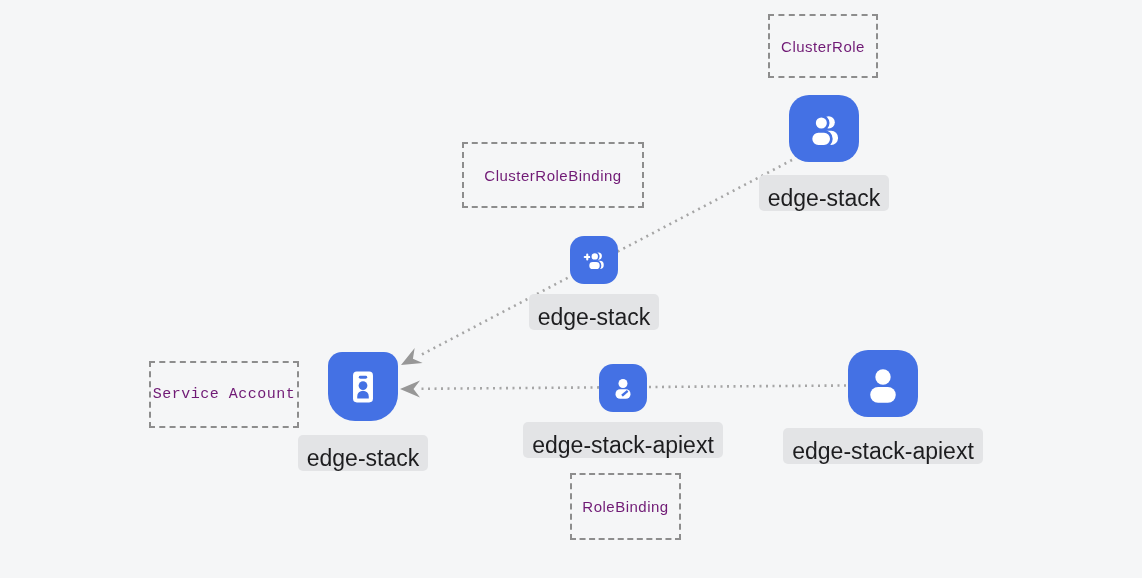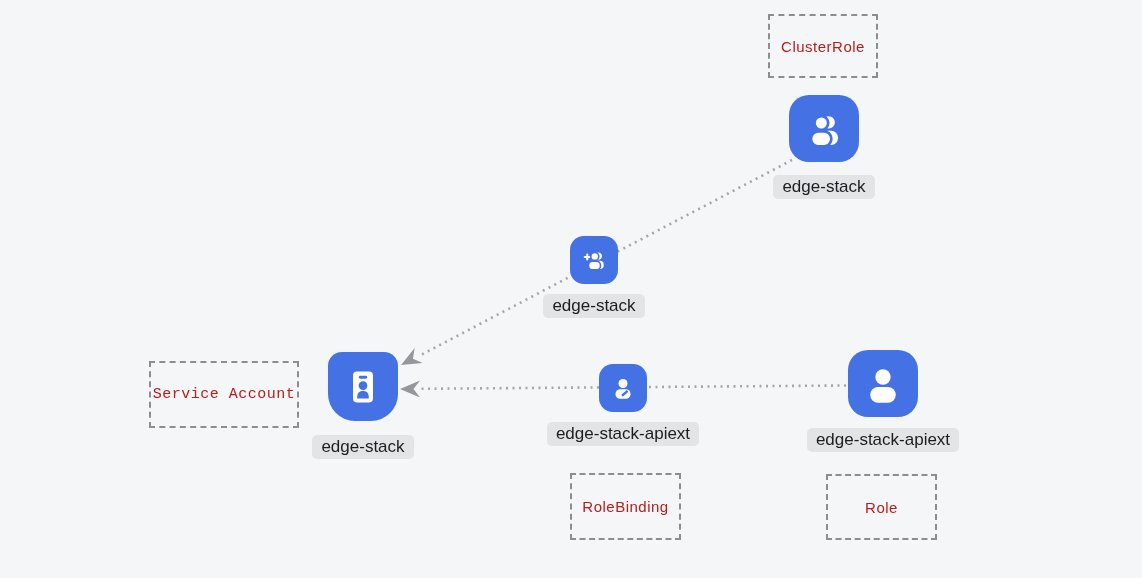--- a/index.html
+++ b/index.html
@@ -4,30 +4,30 @@
 <style>
   html,body{margin:0;padding:0;}
   .canvas{
     position:relative;width:1142px;height:578px;background:#f5f6f7;
     font-family:"Liberation Sans",sans-serif;overflow:hidden;
   }
   .connectors{position:absolute;left:0;top:0;z-index:1;}
   .tbox{
     position:absolute;z-index:2;border:2px dashed #8d8d8d;
     display:flex;align-items:center;justify-content:center;
-    color:#b91c1c;font-size:15px;letter-spacing:.5px;box-sizing:border-box;
+    color:#701a75;font-size:15px;letter-spacing:.5px;box-sizing:border-box;
   }
   .node{position:absolute;z-index:3;display:flex;flex-direction:column;align-items:center;}
   .icon{background:#4471e4;display:flex;align-items:center;justify-content:center;flex:0 0 auto;}
   .icon.lg{width:70px;height:67px;border-radius:20px;}
   .icon.sm{width:48px;height:48px;border-radius:14px;}
   .icon.badge-shape{width:70px;height:69px;border-radius:14px 14px 27px 27px;}
   .nlabel{
-    background:#e3e4e6;color:#1d1d1f;font-size:17px;line-height:19px;
-    padding:2px 9px 3px;border-radius:5px;white-space:nowrap;
+    background:#e3e4e6;color:#1d1d1f;font-size:23px;line-height:19px;
+    padding:14px 9px 3px;border-radius:5px;white-space:nowrap;
   }
   .gap13{margin-top:13px;} .gap10{margin-top:10px;} .gap14{margin-top:14px;} .gap11{margin-top:11px;}
 </style>
 </head>
 <body>
 
 <div class="canvas">
 
   <svg class="connectors" width="1142" height="578">
     <line x1="792" y1="160" x2="419" y2="356" stroke="#a6a6a6" stroke-width="2.6" stroke-dasharray="2 4.5"></line>
@@ -36,28 +36,28 @@
       <polygon points="0,0 20,-8.5 13.5,0 20,8.5" fill="#979797"></polygon>
     </g>
     <g transform="translate(400,389)">
       <polygon points="0,0 20,-8.5 13.5,0 20,8.5" fill="#979797"></polygon>
     </g>
   </svg>
 
   <div class="tbox" style="left:768px;top:14px;width:110px;height:64px;">
     <span>ClusterRole</span>
   </div>
+  <div class="tbox" style="left:462px;top:142px;width:182px;height:66px;">
+    <span>ClusterRoleBinding</span>
+  </div>
   <div class="tbox" style="left:149px;top:361px;width:150px;height:67px;font-family:Liberation Mono, monospace;">
     <span>Service Account</span>
   </div>
   <div class="tbox" style="left:570px;top:473px;width:111px;height:67px;justify-content:center;">
     <span>RoleBinding</span>
-  </div>
-  <div class="tbox" style="left:826px;top:474px;width:111px;height:66px;">
-    <span>Role</span>
   </div>
 
   <div class="node" style="left:754px;top:95px;width:140px;">
     <div class="icon lg">
       <svg width="40" height="40" viewBox="0 0 24 24">
         <circle cx="14.8" cy="8" r="3.7" fill="#fff"></circle>
         <rect x="9.8" y="13" width="10.6" height="8.6" rx="4.1" fill="#fff"></rect>
         <circle cx="10.4" cy="8.4" r="4.1" fill="#fff" stroke="#4471e4" stroke-width="1.6"></circle>
         <rect x="4.2" y="13.4" width="12.2" height="9" rx="4.4" fill="#fff" stroke="#4471e4" stroke-width="1.6"></rect>
       </svg>

